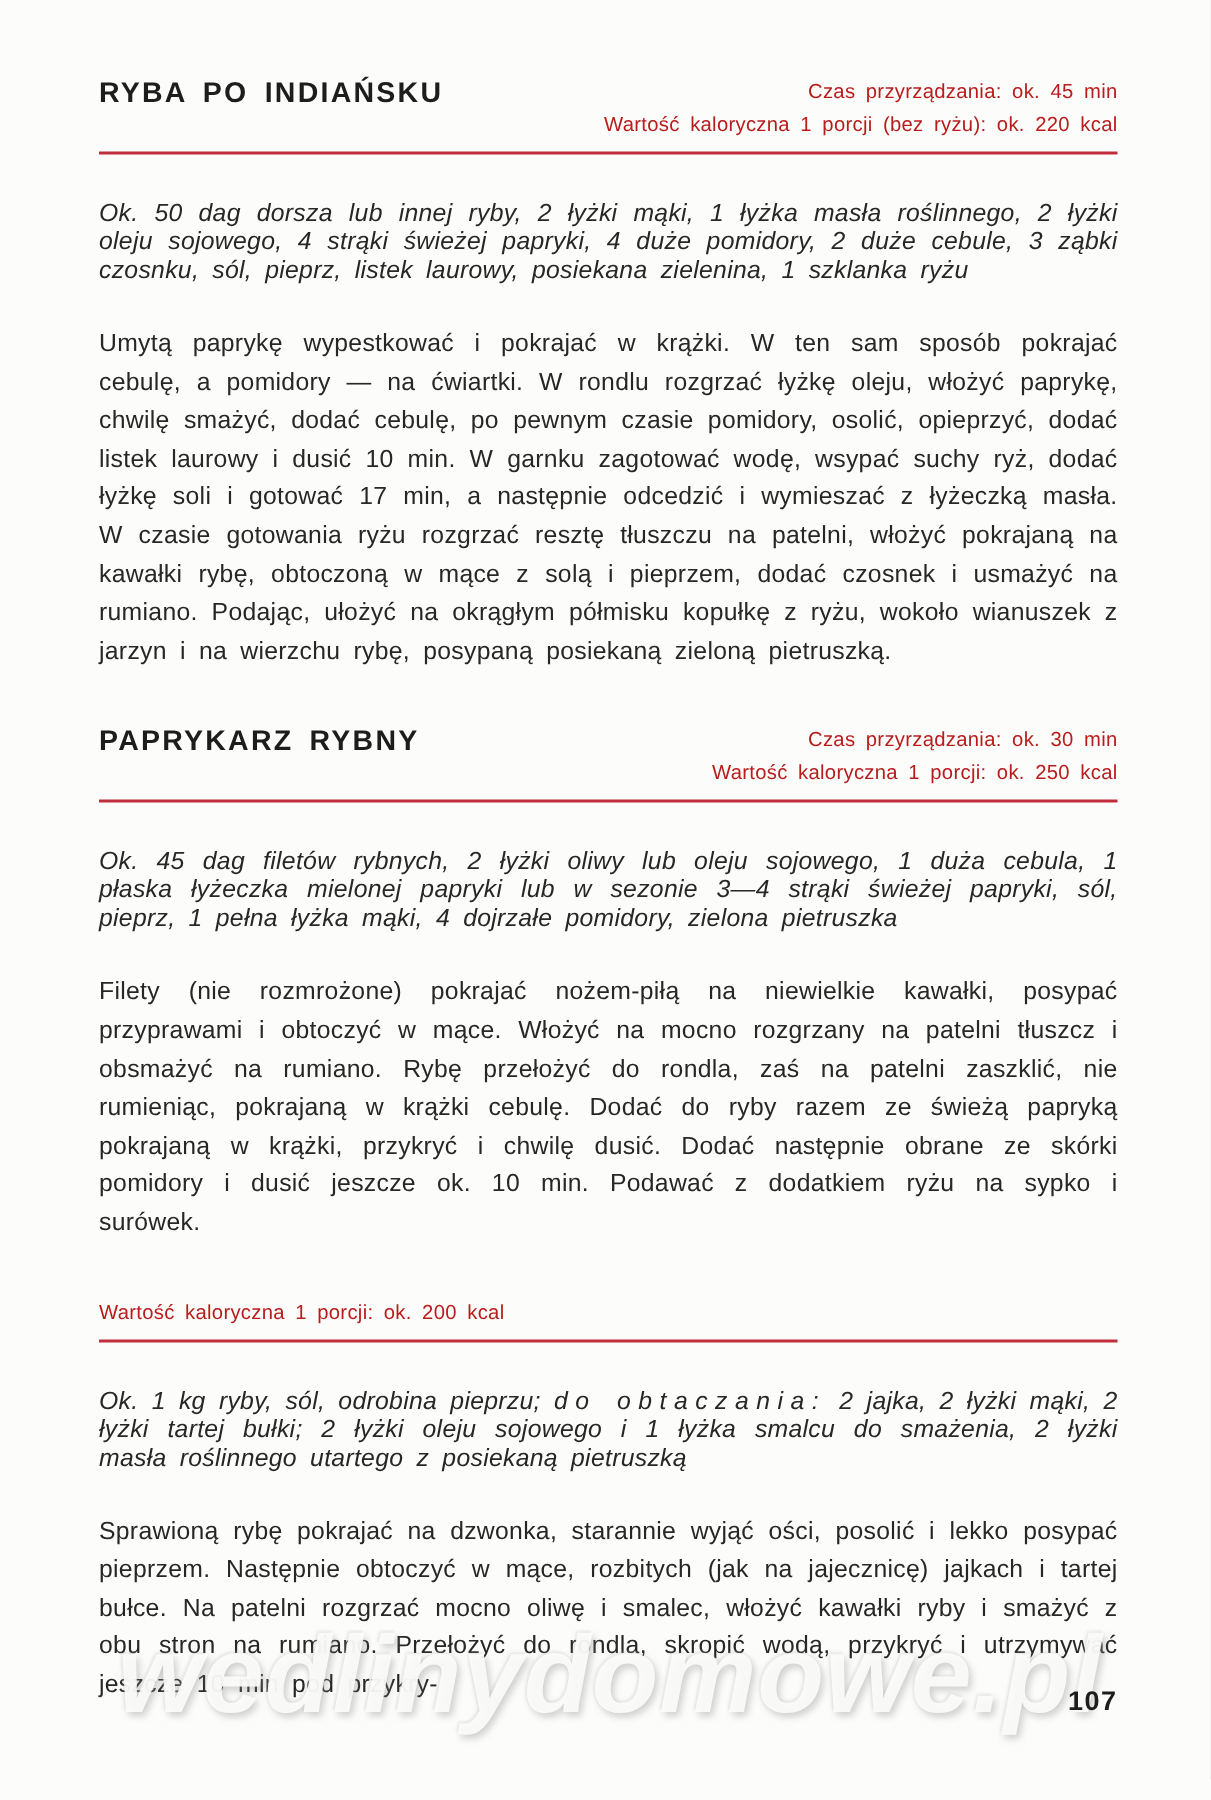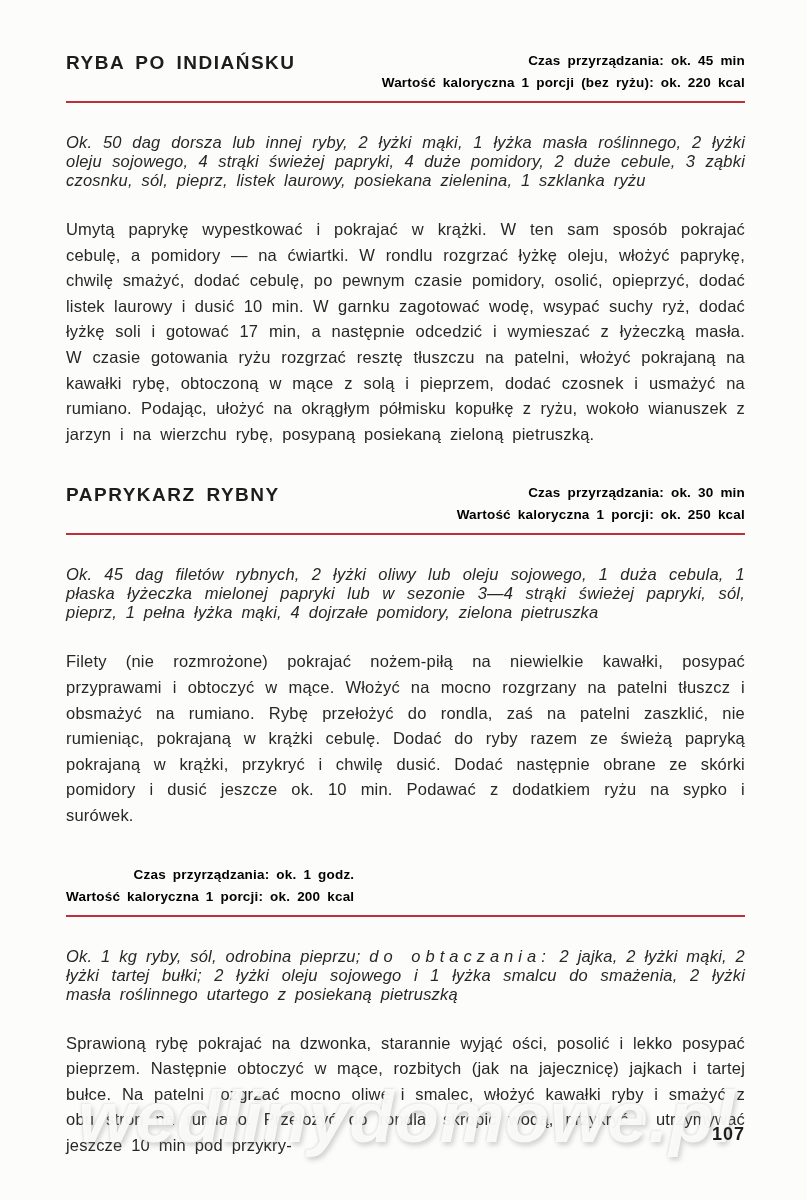--- a/index.html
+++ b/index.html
@@ -32,24 +32,24 @@
     font-weight: 700;
     letter-spacing: 1.5px;
     word-spacing: 4px;
     color: #1d1d1d;
   }
   .recipe-meta {
     max-width: 440px;
     text-align: right;
     font-size: 13.5px;
     line-height: 22px;
-    font-weight: 700;
+    font-weight: 400;
     letter-spacing: 0.2px;
     word-spacing: 3px;
-    color: #000000;
+    color: #b91c1c;
   }
   .rule {
     margin-top: 7px;
     height: 0;
     border-top: 2.5px solid #bf2e3a;
     filter: blur(0.3px);
   }
   p.ingredients {
     margin: 30px 0 0 0;
     font-style: italic;
@@ -128,21 +128,20 @@
       </div>
     </div>
     <div class="rule"></div>
     <p class="ingredients"><span>Ok. 45 dag filetów rybnych, 2 łyżki oliwy lub oleju sojowego, 1 duża cebula, 1 płaska łyżeczka mielonej papryki lub w sezonie 3—4 strąki świeżej papryki, sól, pieprz, 1 pełna łyżka mąki, 4 dojrzałe pomidory, zielona pietruszka</span><span class="spaced"></span><span></span></p>
     <p class="instructions">Filety (nie rozmrożone) pokrajać nożem-piłą na niewielkie kawałki, posypać przyprawami i obtoczyć w mące. Włożyć na mocno rozgrzany na patelni tłuszcz i obsmażyć na rumiano. Rybę przełożyć do rondla, zaś na patelni zaszklić, nie rumieniąc, pokrajaną w krążki cebulę. Dodać do ryby razem ze świeżą papryką pokrajaną w krążki, przykryć i chwilę dusić. Dodać następnie obrane ze skórki pomidory i dusić jeszcze ok. 10 min. Podawać z dodatkiem ryżu na sypko i surówek.</p>
   </section>
 
   <section class="recipe">
     <div class="recipe-header">
       <div class="recipe-meta">
-        <div>Czas przyrządzania: ok. 1 godz.</div>
         <div>Wartość kaloryczna 1 porcji: ok. 200 kcal</div>
       </div>
     </div>
     <div class="rule"></div>
     <p class="ingredients"><span>Ok. 1 kg ryby, sól, odrobina pieprzu; </span><span class="spaced">do obtaczania:</span><span> 2 jajka, 2 łyżki mąki, 2 łyżki tartej bułki; 2 łyżki oleju sojowego i 1 łyżka smalcu do smażenia, 2 łyżki masła roślinnego utartego z posiekaną pietruszką</span></p>
     <p class="instructions">Sprawioną rybę pokrajać na dzwonka, starannie wyjąć ości, posolić i lekko posypać pieprzem. Następnie obtoczyć w mące, rozbitych (jak na jajecznicę) jajkach i tartej bułce. Na patelni rozgrzać mocno oliwę i smalec, włożyć kawałki ryby i smażyć z obu stron na rumiano. Przełożyć do rondla, skropić wodą, przykryć i utrzymywać jeszcze 10 min pod przykry-</p>
   </section>
 
   <div class="watermark">wedlinydomowe.pl</div>
   <div class="page-number">107</div>

